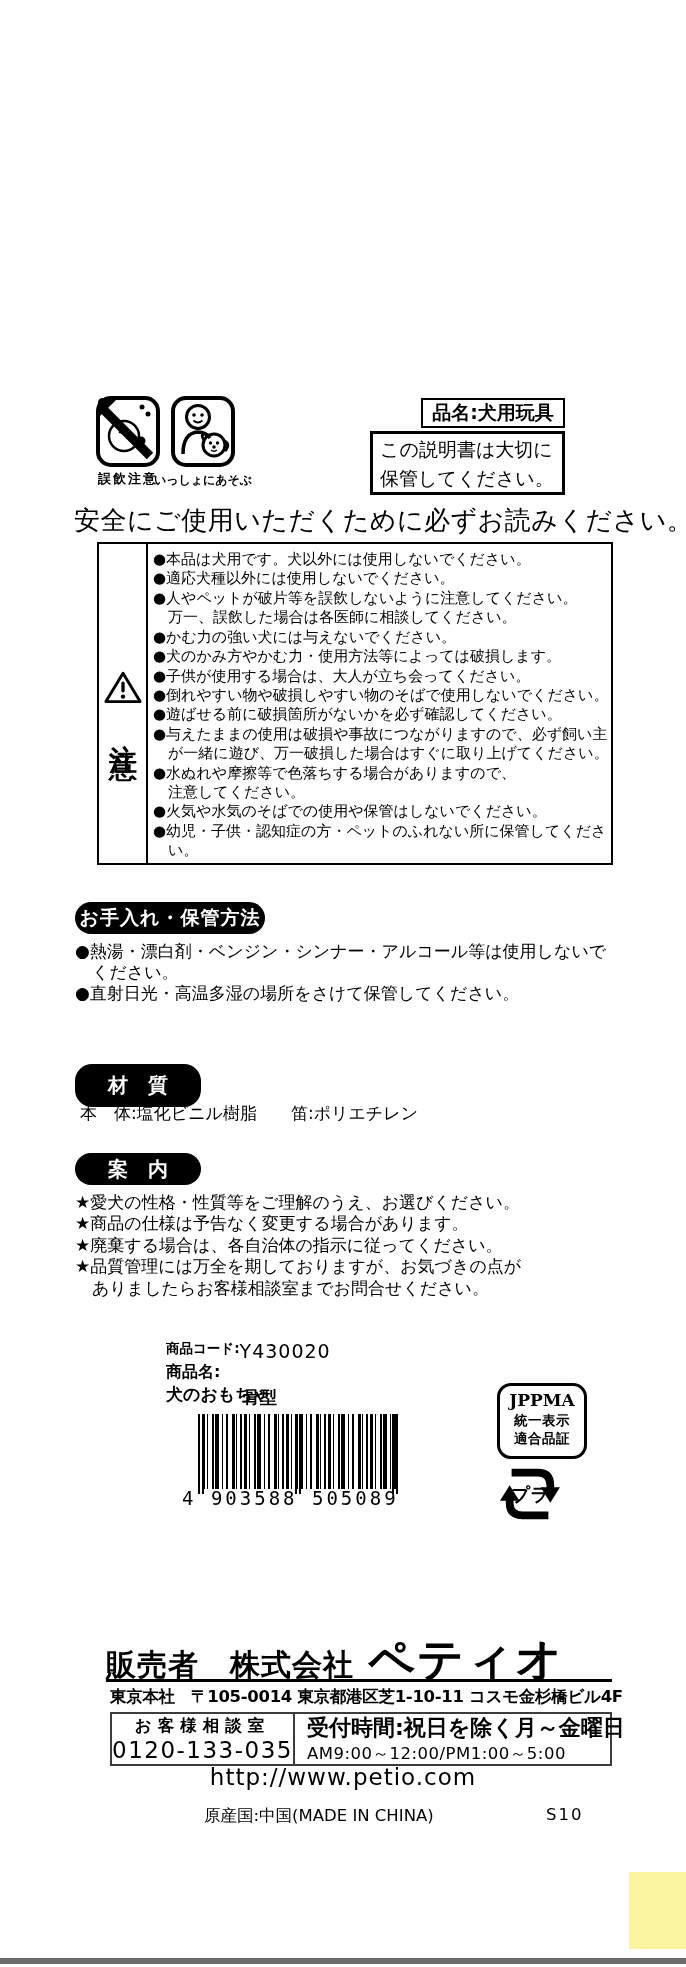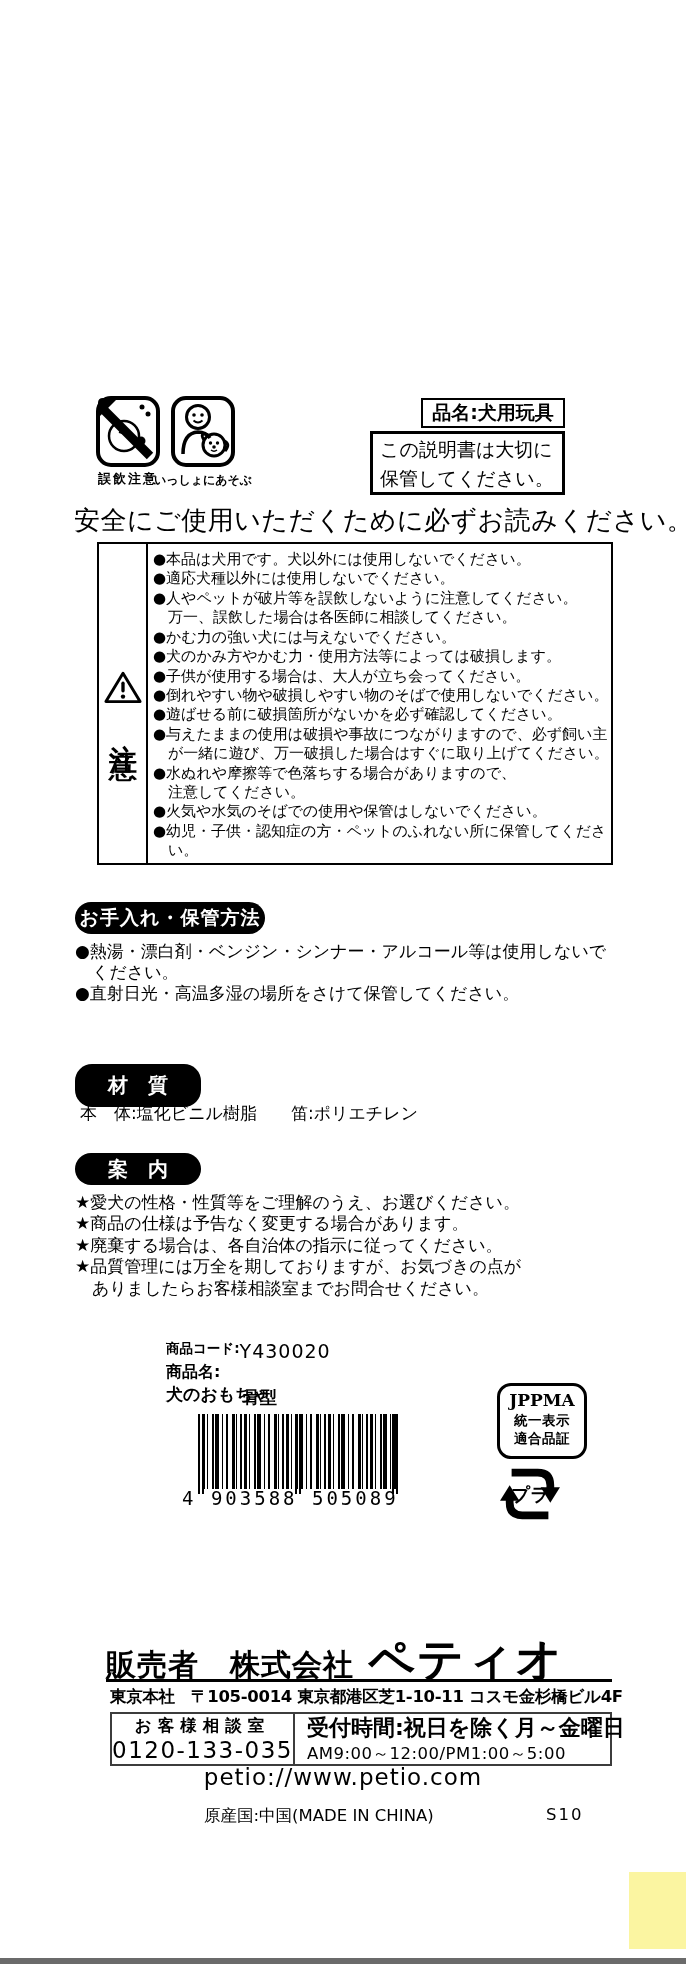--- a/index.html
+++ b/index.html
@@ -224,19 +224,19 @@
     <div class="contact-left">
       <div class="contact-room">お客様相談室</div>
       <div class="contact-phone">0120-133-035</div>
     </div>
     <div class="contact-right">
       <div class="contact-hours-label">受付時間:祝日を除く月～金曜日</div>
       <div class="contact-hours">AM9:00～12:00/PM1:00～5:00</div>
     </div>
   </div>
 
-  <div class="site-url">petio://www.petio.com</div>
+  <div class="site-url">http://www.petio.com</div>
   <div class="origin">原産国:中国(MADE IN CHINA)</div>
   <div class="print-code">S10</div>
 
   <div class="highlight-square" style="background: rgb(251, 245, 161);"></div>
   <div class="bottom-bar" style="background: rgb(107, 107, 107);"></div>
 </div>
 
 </body></html>

